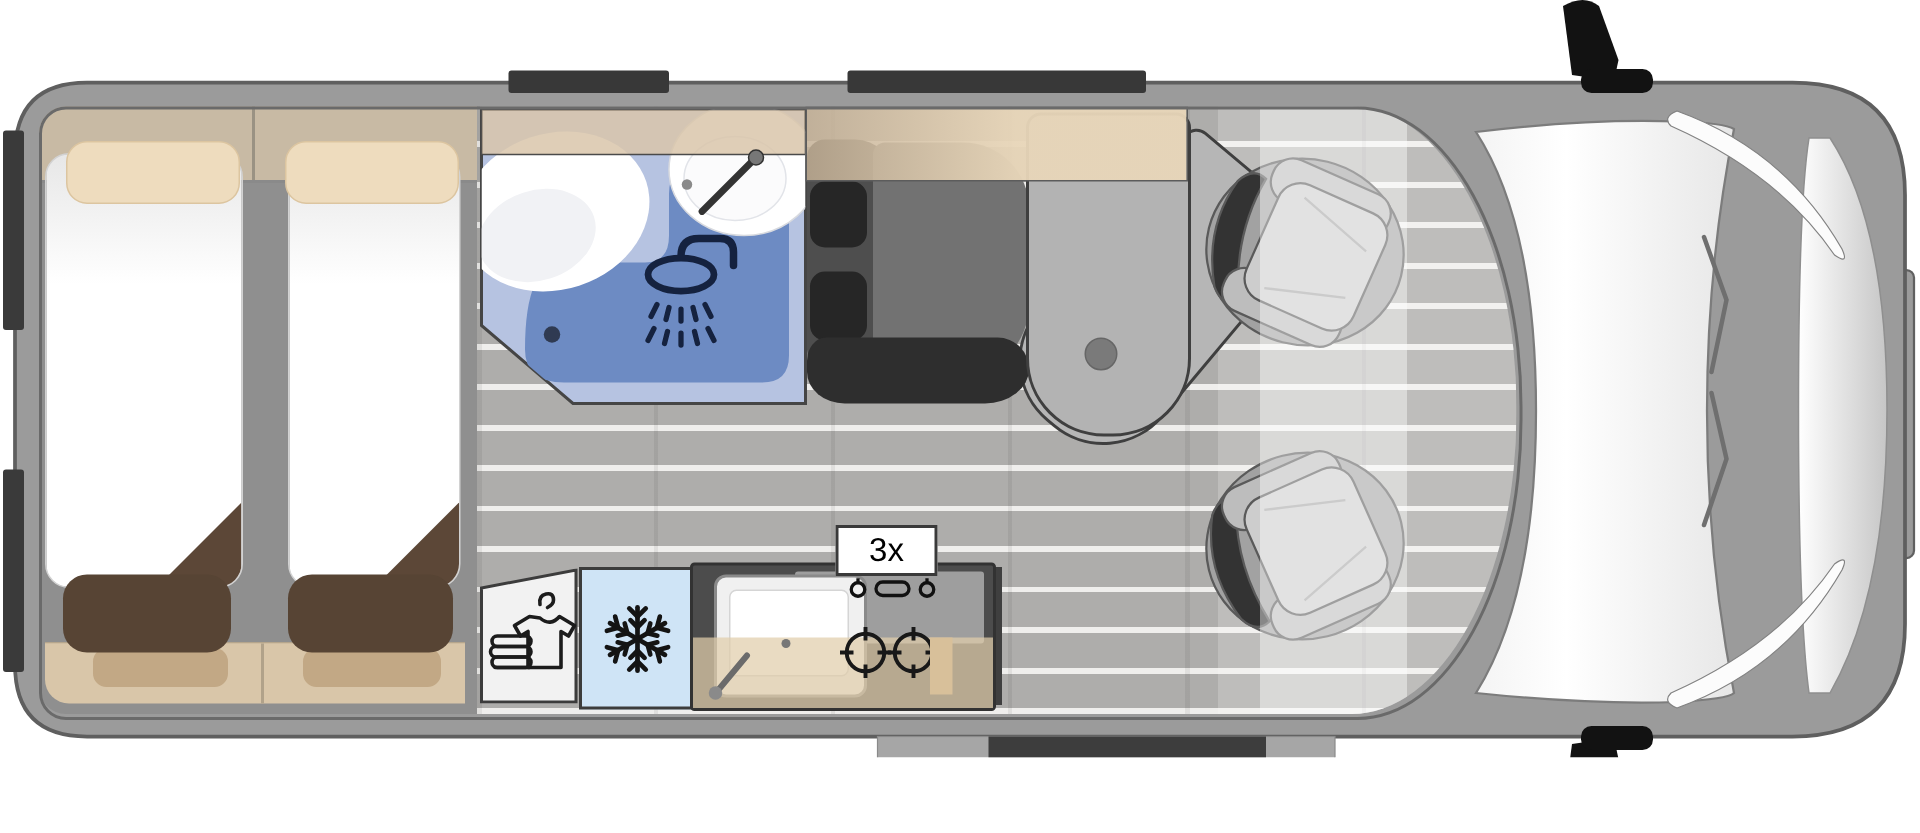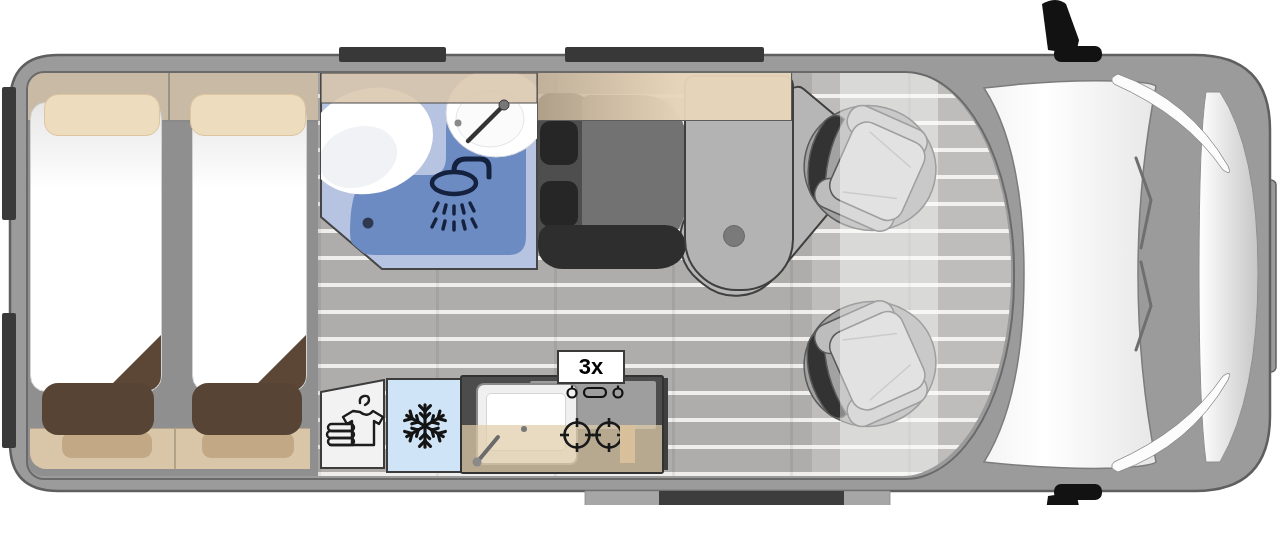--- a/index.html
+++ b/index.html
@@ -1,17 +1,17 @@
 <!DOCTYPE html>
 <html><head>
 <meta charset="utf-8">
 <style>
   html,body{margin:0;padding:0;background:#fff;}
   #stage{position:relative;width:1280px;height:505px;background:#fff;overflow:hidden;
-         font-family:"Liberation Sans",sans-serif;font-weight:bold;}
+         font-family:"Liberation Sans",sans-serif;}
   .a{position:absolute;}
   svg{display:block;}
 
   
   #int-left{left:26px;top:71px;width:292px;height:405px;background:#8f8f8f;
             border-radius:18px 0 0 18px;border-right:2px solid #6f6f6f;}
   #floor-wrap{left:318px;top:71px;width:693px;height:405px;overflow:hidden;
       border-radius:0 110px 110px 0 / 0 200px 200px 0;
       background:repeating-linear-gradient(180deg,#aeadab 0 23px,#efeeec 23px 27px),
                  repeating-linear-gradient(90deg,rgba(100,100,100,.10) 0 3px,transparent 3px 118px);

